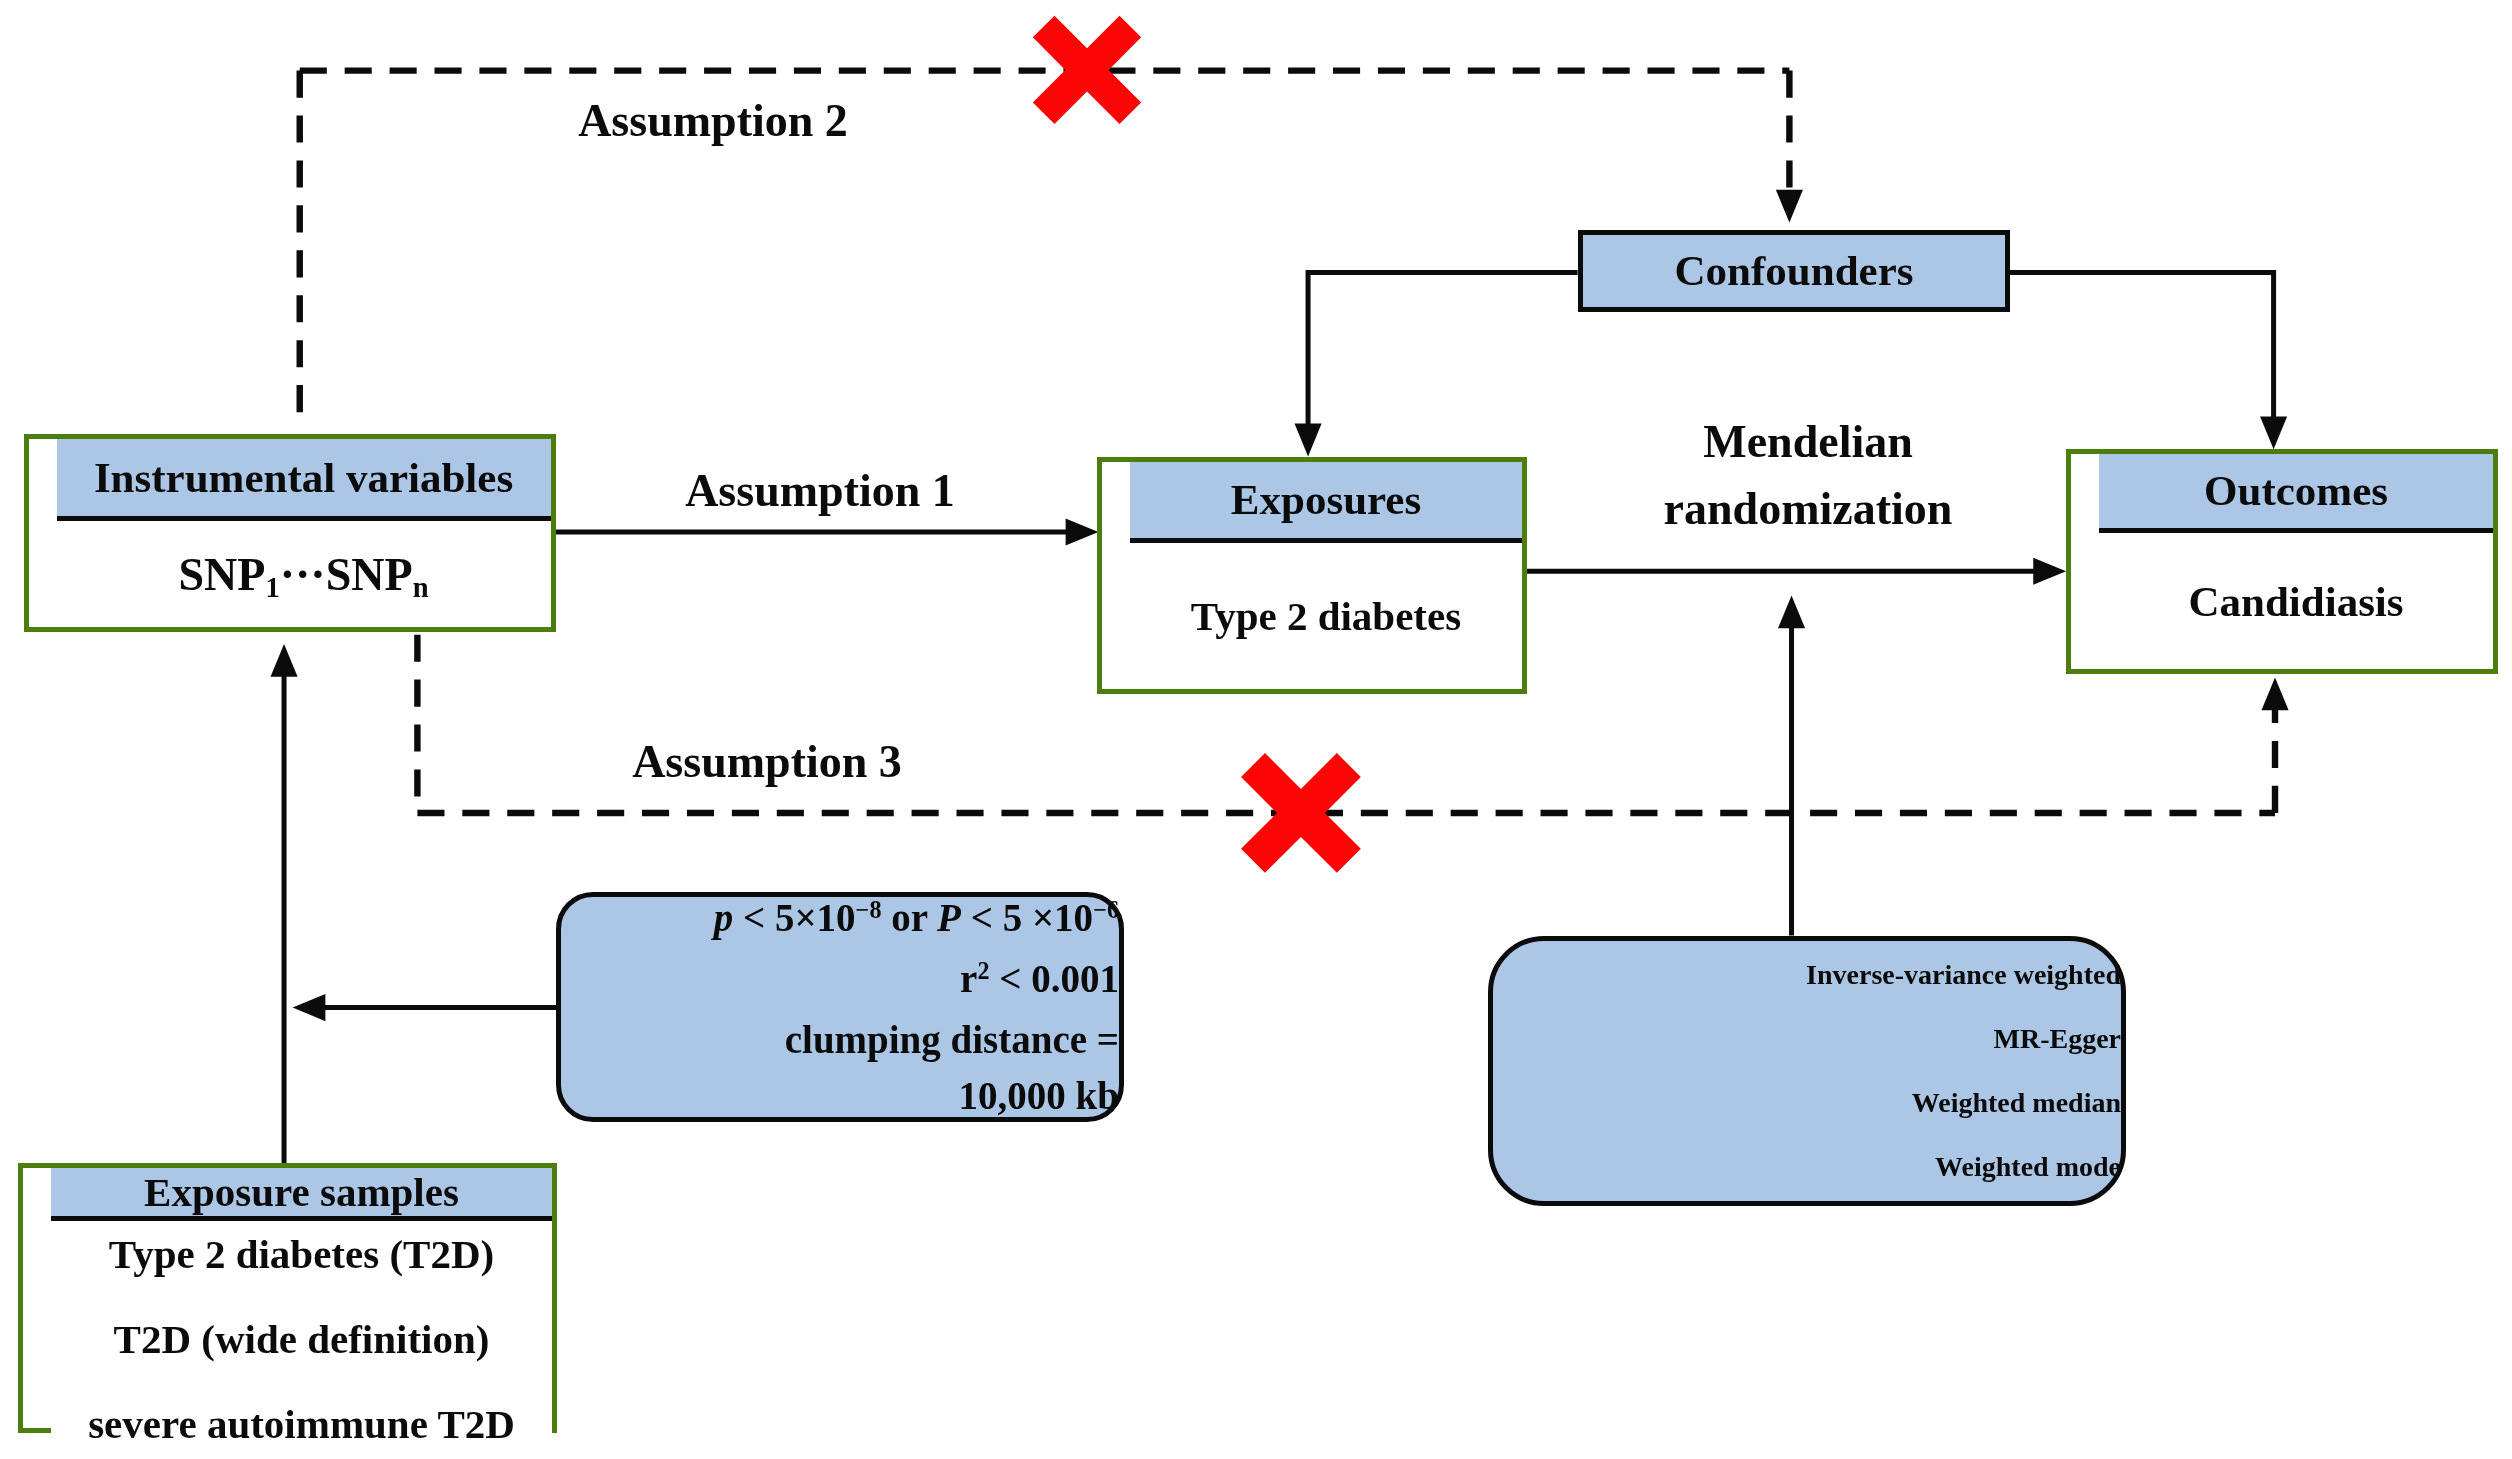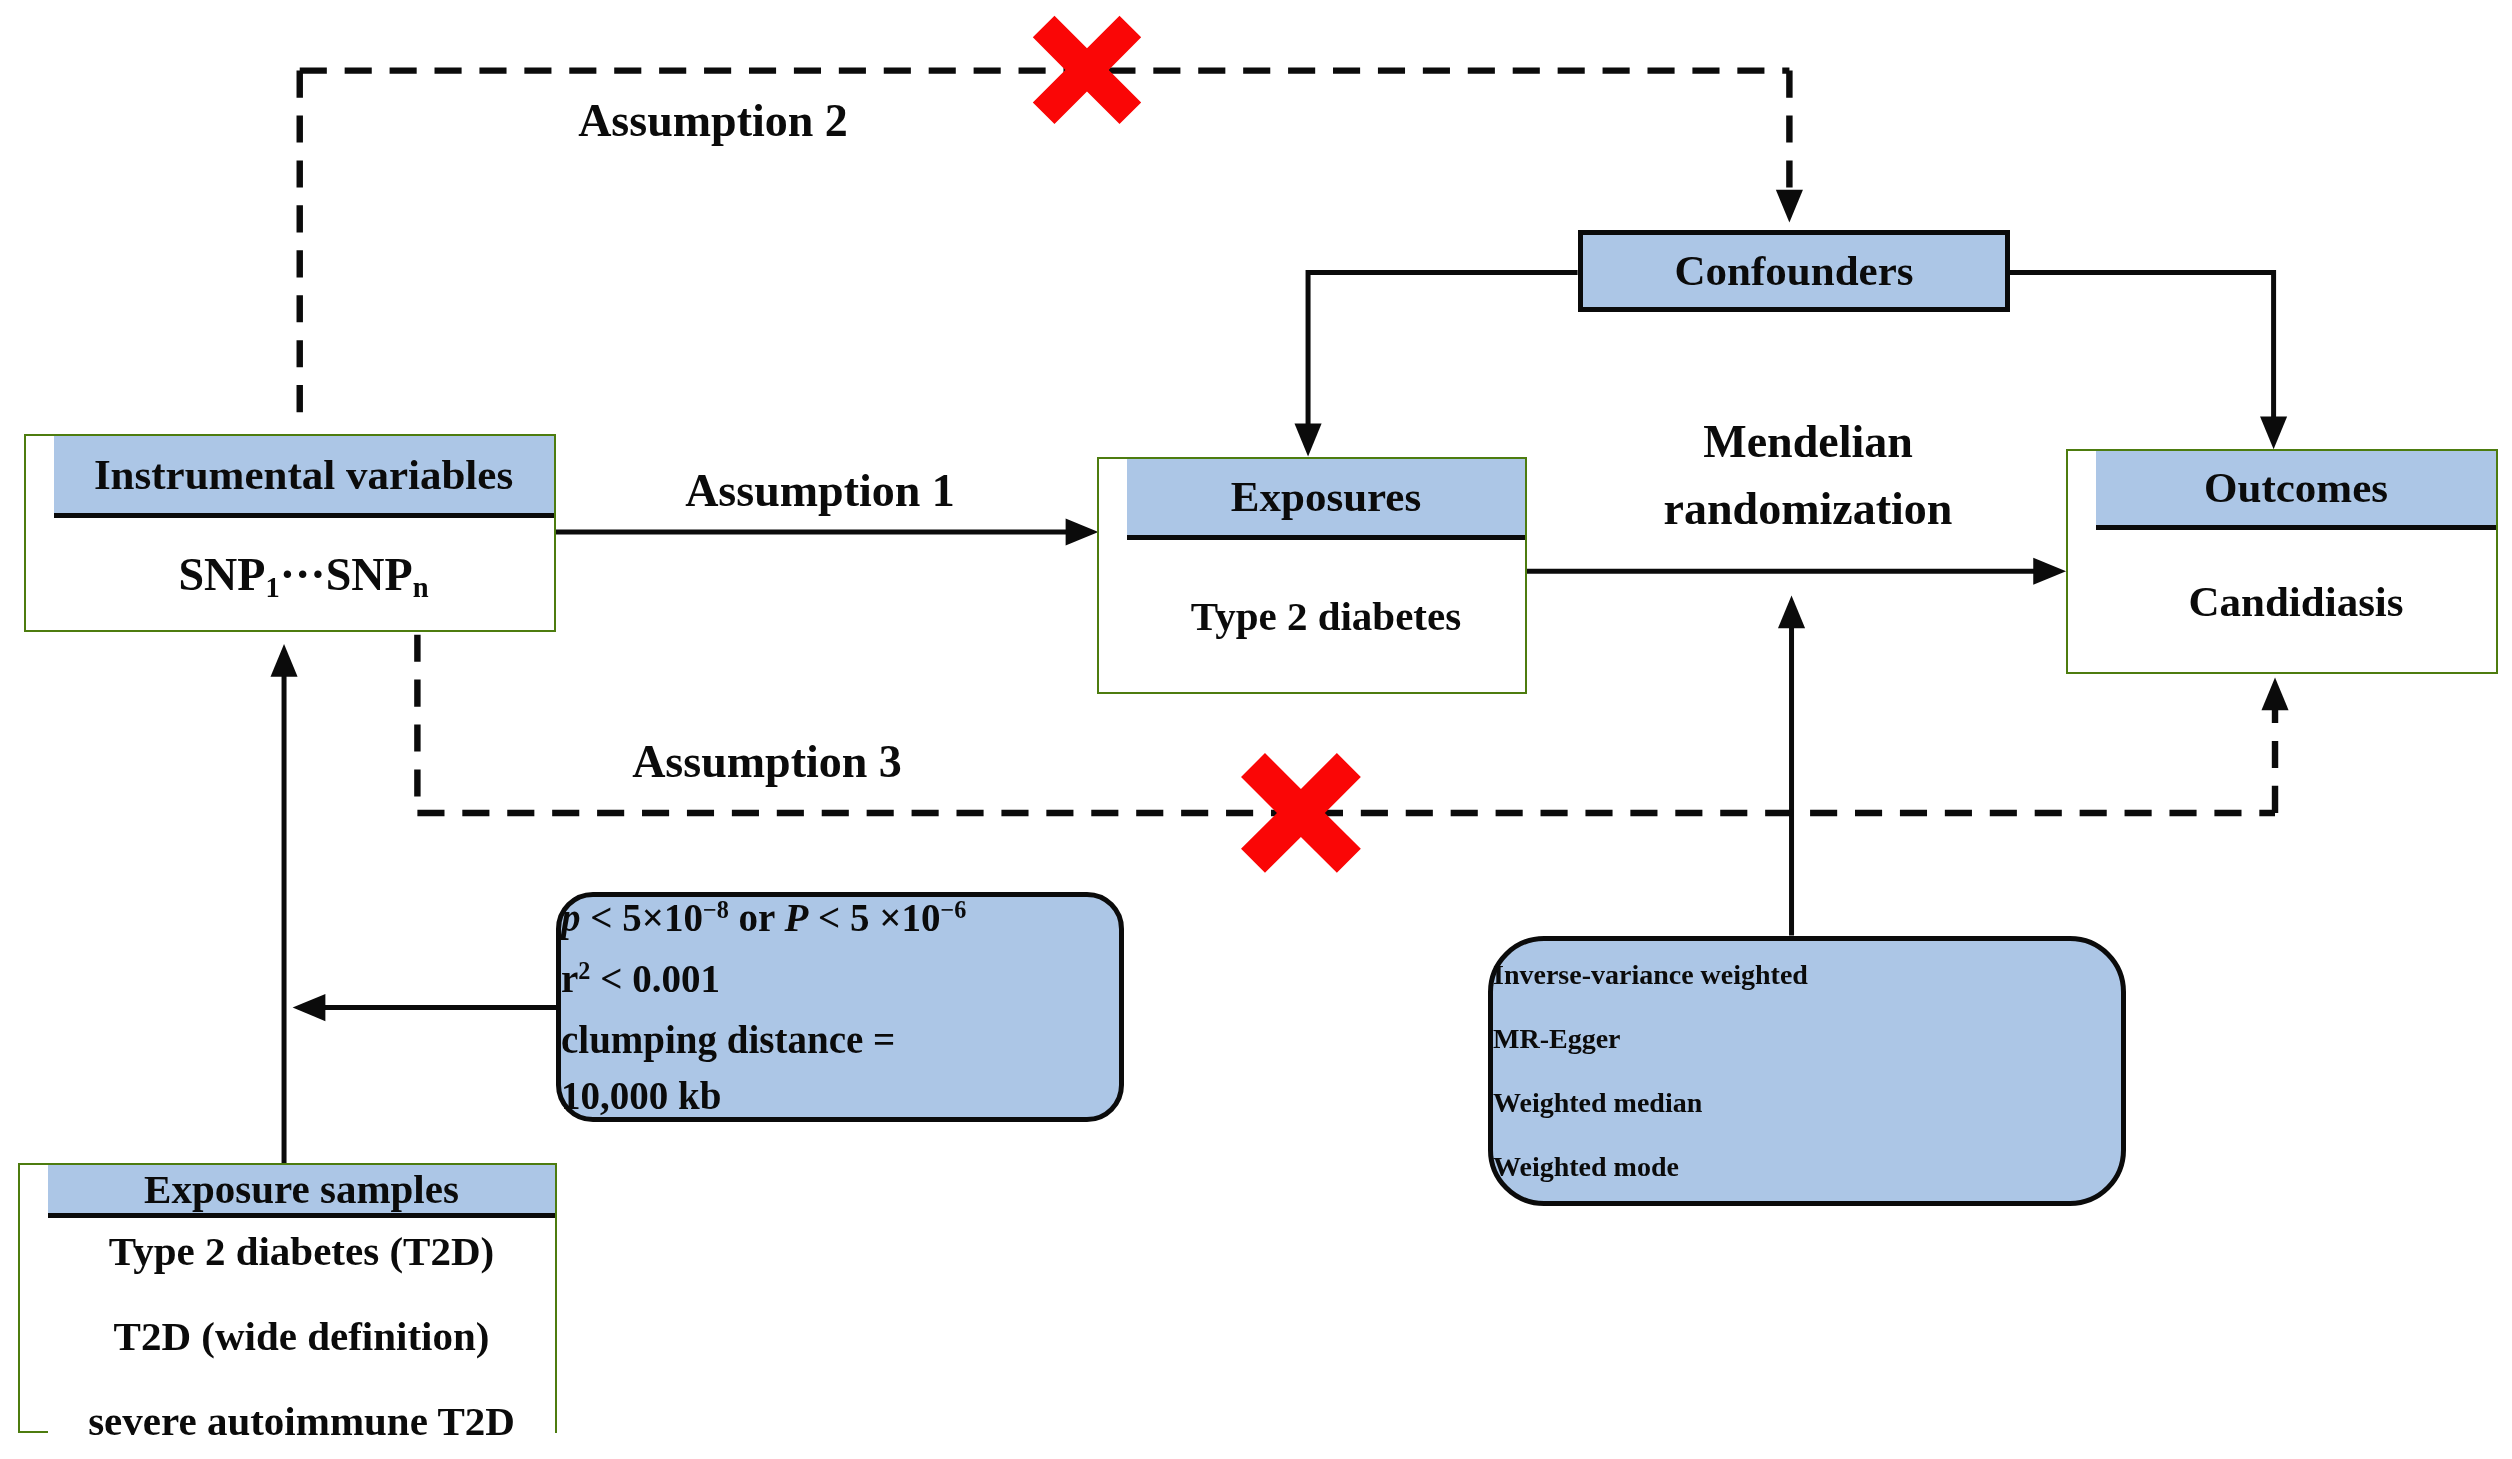--- a/index.html
+++ b/index.html
@@ -2,30 +2,30 @@
 <html style="font-size:11.4px"><head>
 <meta charset="utf-8">
 <title>Diagram</title>
 <style>
   html,body{margin:0;padding:0;background:#ffffff;}
   body{width:2512px;height:1459px;overflow:hidden;
        font-family:"Liberation Serif","DejaVu Serif",serif;font-weight:700;color:#0b0b0b;}
   .canvas{position:relative;width:2512px;height:1459px;background:#ffffff;}
   .wires{position:absolute;left:0;top:0;width:2512px;height:1459px;}
 
-  .box{position:absolute;box-sizing:border-box;border:2px solid #4d7c0f;background:#ffffff;
+  .box{position:absolute;box-sizing:border-box;border:5px solid #4d7c0f;background:#ffffff;
        display:flex;flex-direction:column;padding-left:28px;}
   .box-header{box-sizing:border-box;border-bottom:5px solid #0b0b0b;background:#acc6e6;
        display:flex;align-items:center;justify-content:center;text-align:center;}
   .box-body{flex:1;display:flex;flex-direction:column;align-items:center;justify-content:center;
        text-align:center;background:#ffffff;}
   .cell{position:absolute;box-sizing:border-box;border:5px solid #0b0b0b;background:#acc6e6;
        display:flex;align-items:center;justify-content:center;text-align:center;}
   .round{position:absolute;box-sizing:border-box;border:5.7px solid #0b0b0b;background:#acc6e6;
-       display:flex;flex-direction:column;align-items:flex-start;justify-content:center;text-align:center;}
+       display:flex;flex-direction:column;align-items:flex-end;justify-content:center;text-align:center;padding-left:44px;}
 
   .label{position:absolute;transform:translate(-50%,-50%);white-space:nowrap;text-align:center;}
   .fs54{font-size:39px;line-height:56px;}
   .fs56{font-size:28px;line-height:64px;}
   .fs58{font-size:41px;line-height:66px;gap:19px;}
   .fs60{font-size:43px;line-height:1.2;}
   .fs64{font-size:46px;line-height:1.45;}
 
   .it{font-style:italic;}
   .sup{font-size:0.62em;position:relative;top:-0.55em;font-weight:700;}

